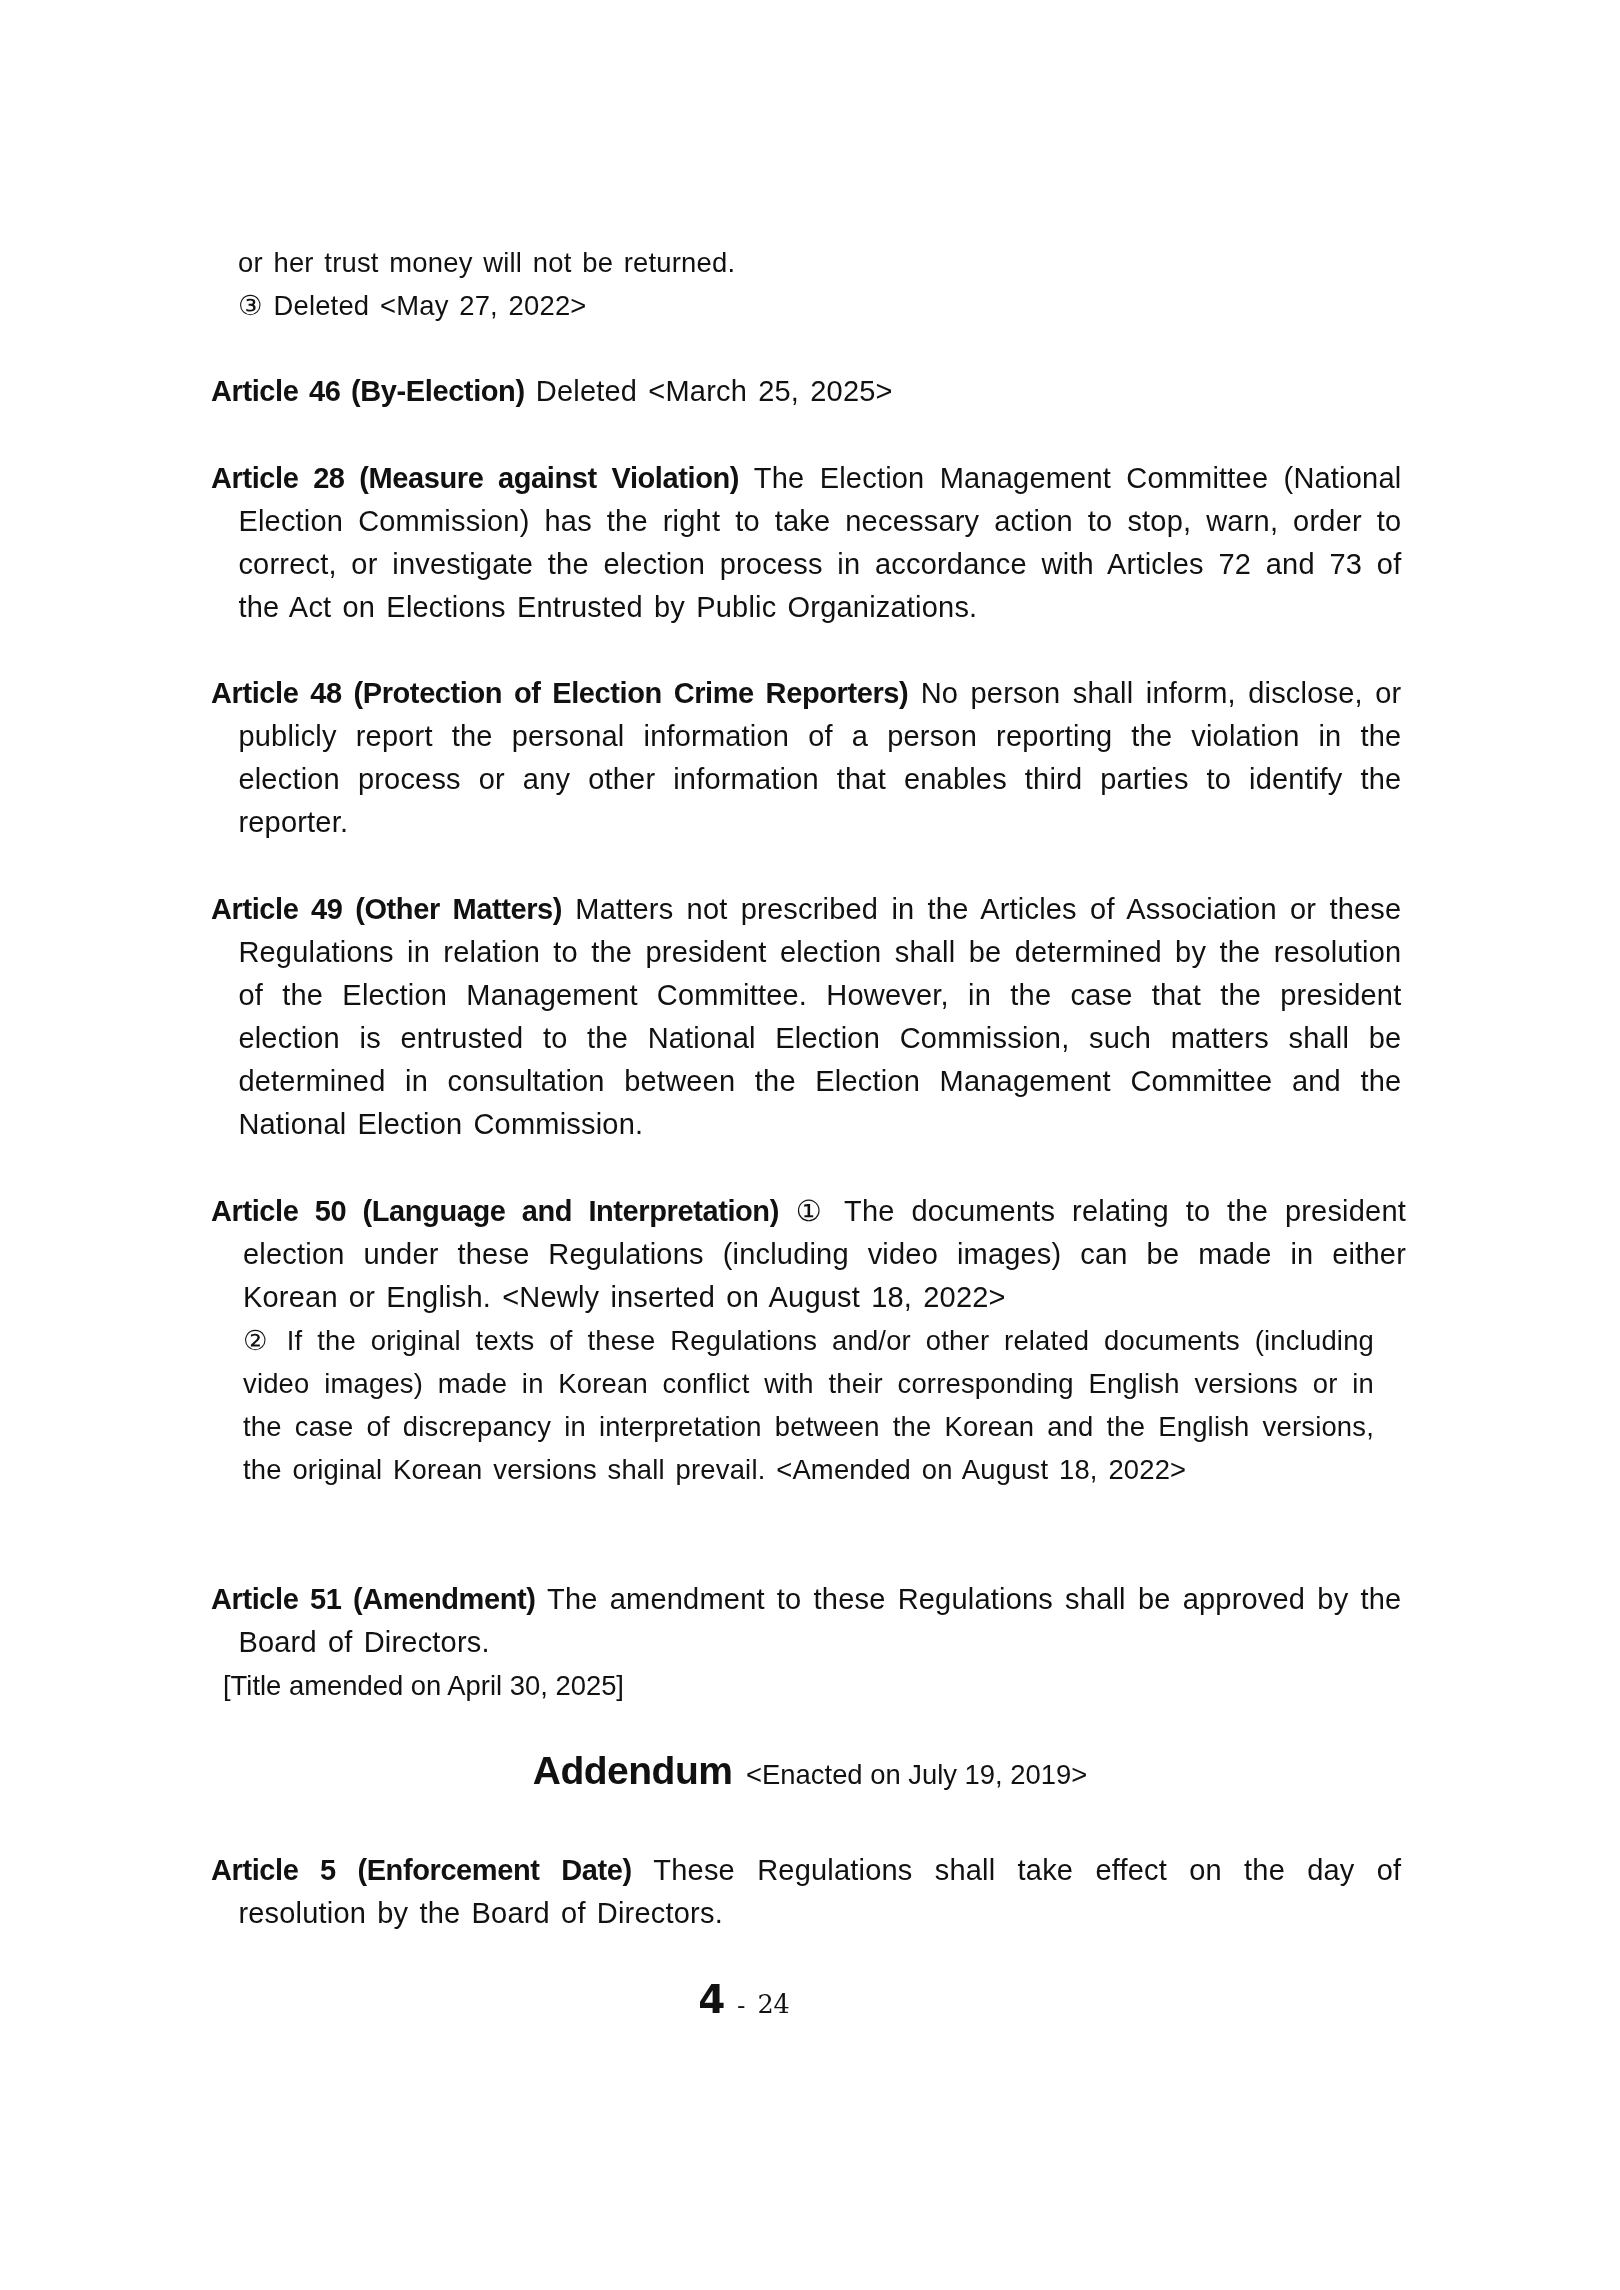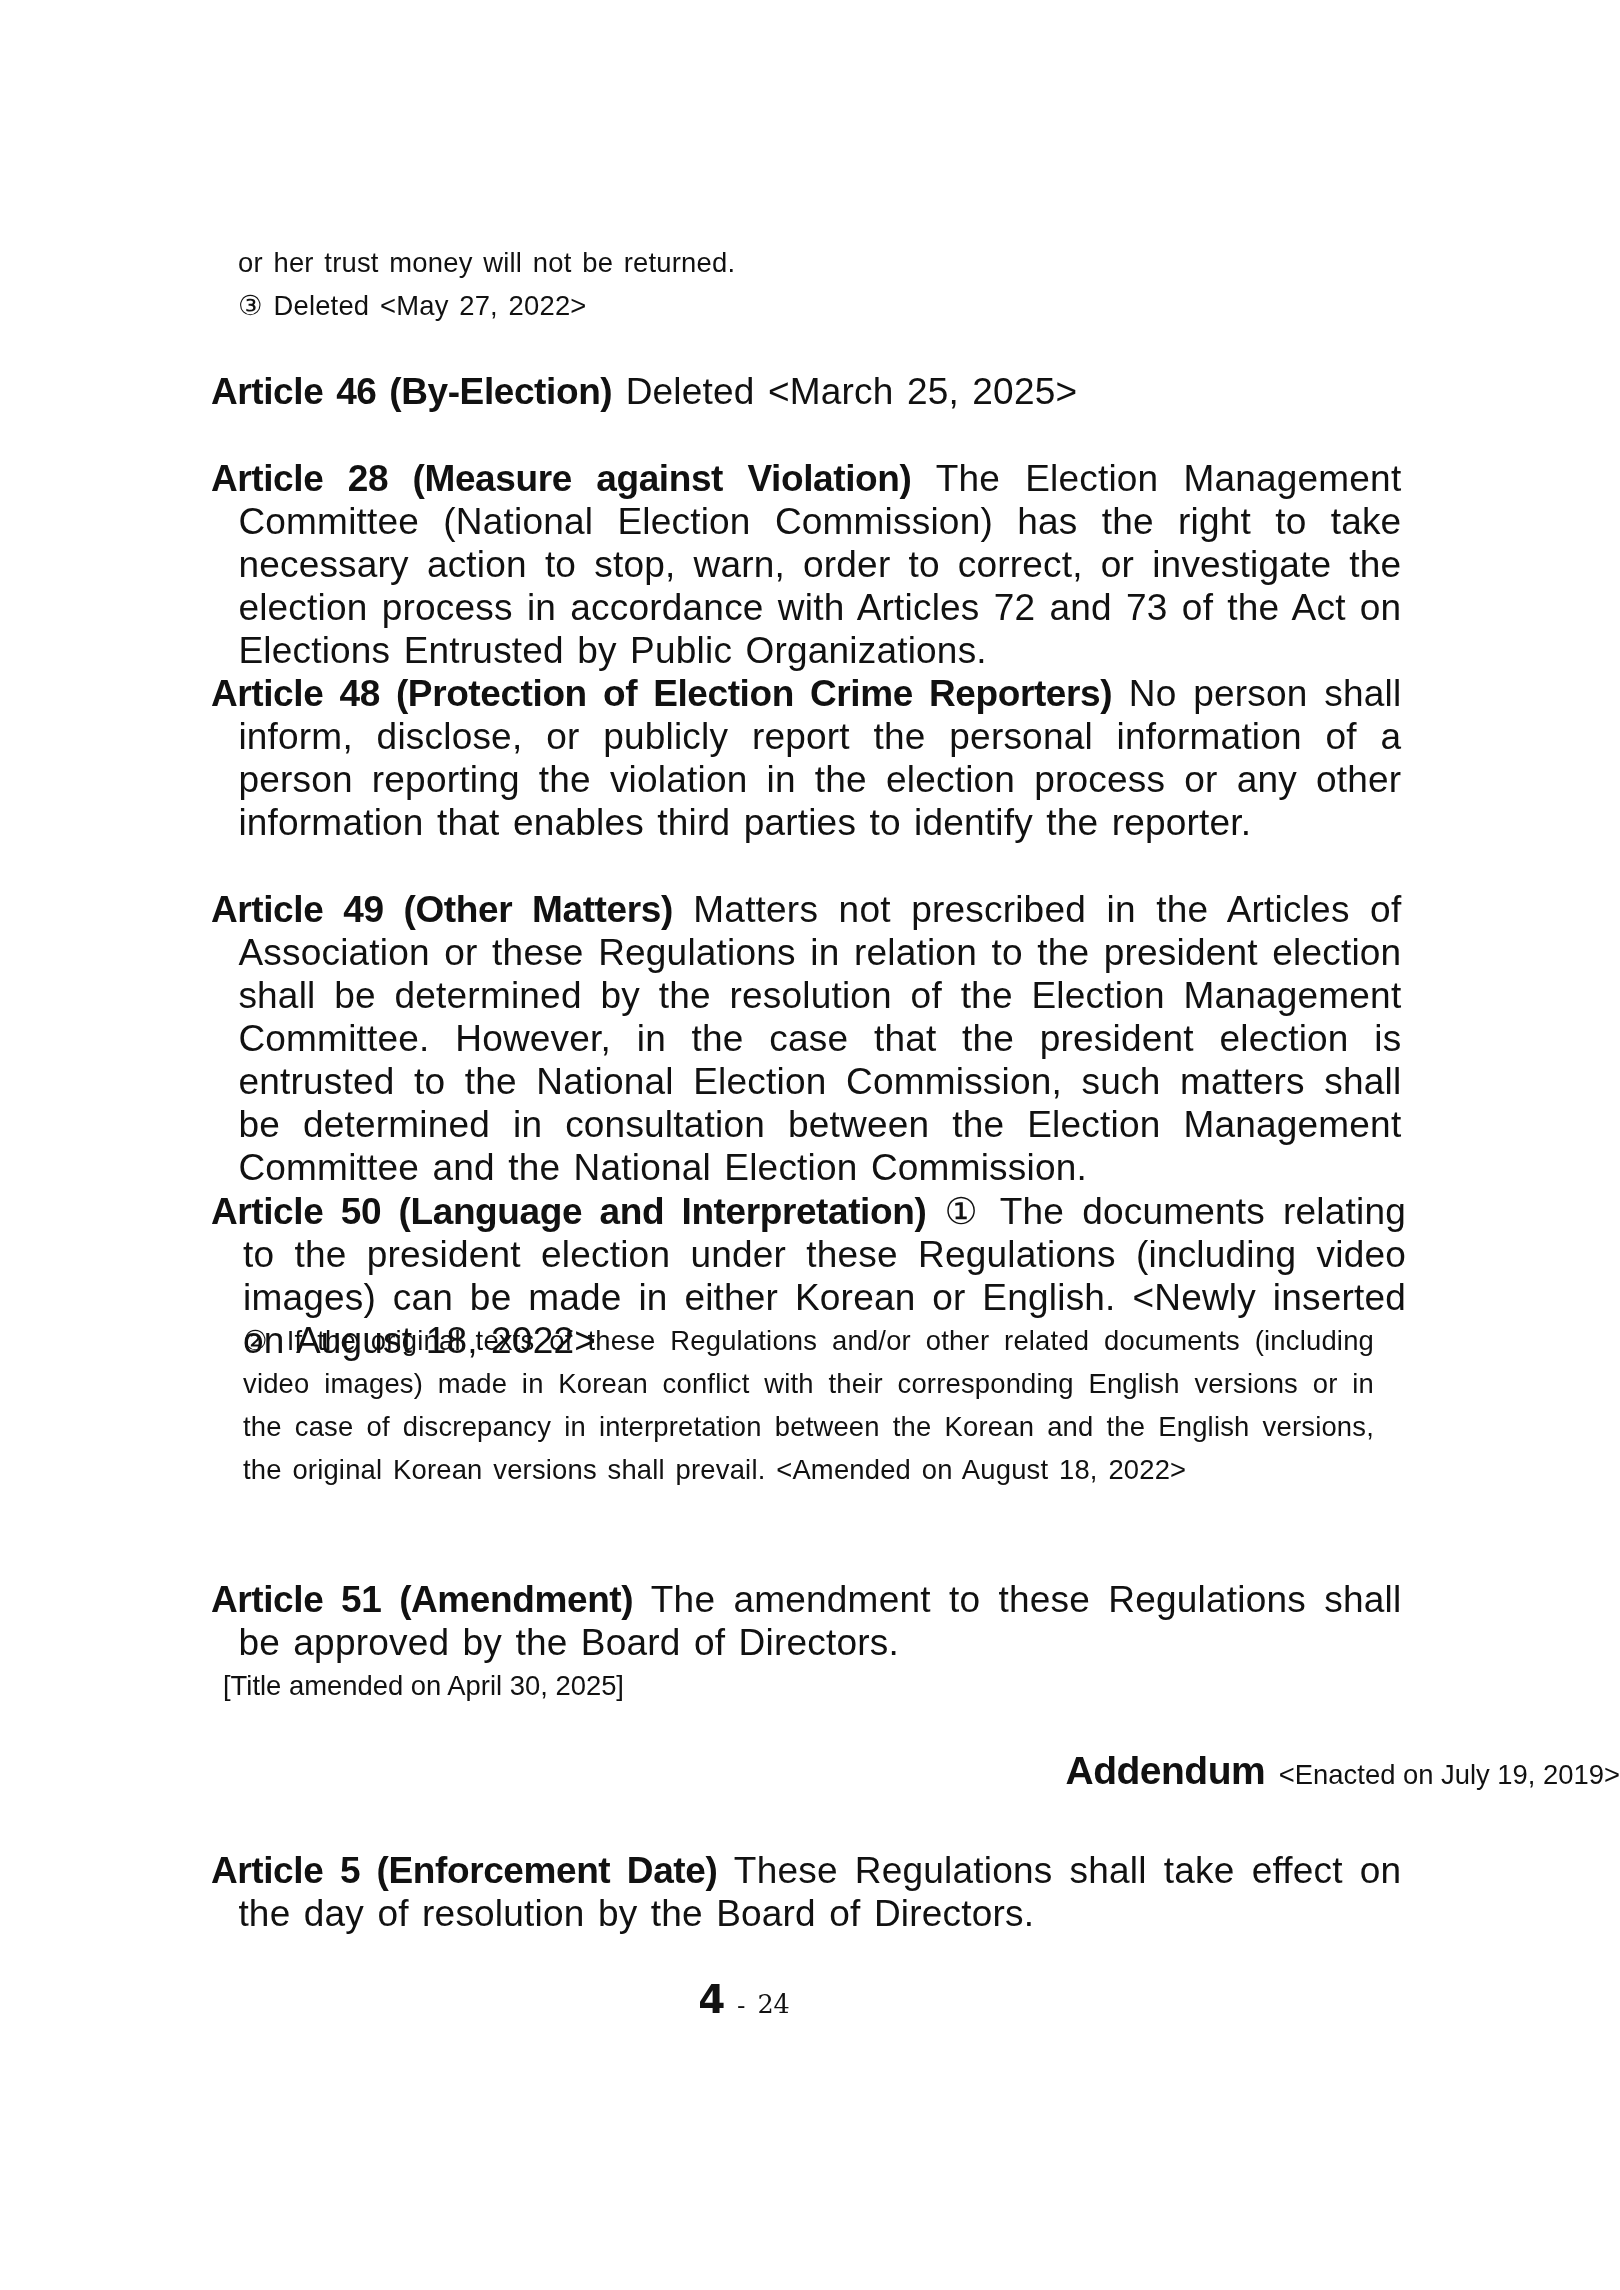--- a/index.html
+++ b/index.html
@@ -1,27 +1,27 @@
 <!DOCTYPE html>
 <html><head>
 <meta charset="utf-8">
 <style>
   html, body { margin:0; padding:0; background:#ffffff; }
   body { width:1620px; height:2291px; position:relative; overflow:hidden;
          font-family:"Liberation Sans", sans-serif; color:#111; }
-  .blk { position:absolute; left:211px; width:1163px; font-size:37px; line-height:43px;
+  .blk { position:absolute; left:211px; width:1163px; font-size:29px; line-height:43px;
          text-align:justify; text-align-last:left; letter-spacing:0.2px; word-spacing:2.9px; }
   .hang { padding-left:27.4px; text-indent:-27.4px; }
   .hang2 { padding-left:32px; text-indent:-32px; }
   .b { font-weight:bold; letter-spacing:-0.4px; }
   .cont { position:absolute; left:238px; width:1136px; font-size:27.4px; line-height:43px;
           text-align:justify; text-align-last:left; letter-spacing:0.2px; word-spacing:2.9px; }
   .p2 { left:243px; width:1131px; }
   .note { position:absolute; left:223px; font-size:27.4px; line-height:43px; }
-  .addendum { position:absolute; top:1749px; left:0; width:1620px; text-align:right; }
+  .addendum { position:absolute; top:1749px; left:0; width:1620px; text-align:center; }
   .add-title { font-size:39px; font-weight:bold; letter-spacing:-0.5px; }
   .add-date { font-size:27.4px; margin-left:13.7px; }
   .pageno { position:absolute; top:1977px; left:0; width:1488px; text-align:center;
             font-family:"DejaVu Sans", sans-serif; }
   .pg-big { font-size:39px; font-weight:bold; }
   .pg-sep { font-size:23.5px; margin:0 11.8px; }
   .pg-small { font-size:25.5px; font-family:"DejaVu Serif", serif; }
 </style>
 </head>
 <body>

